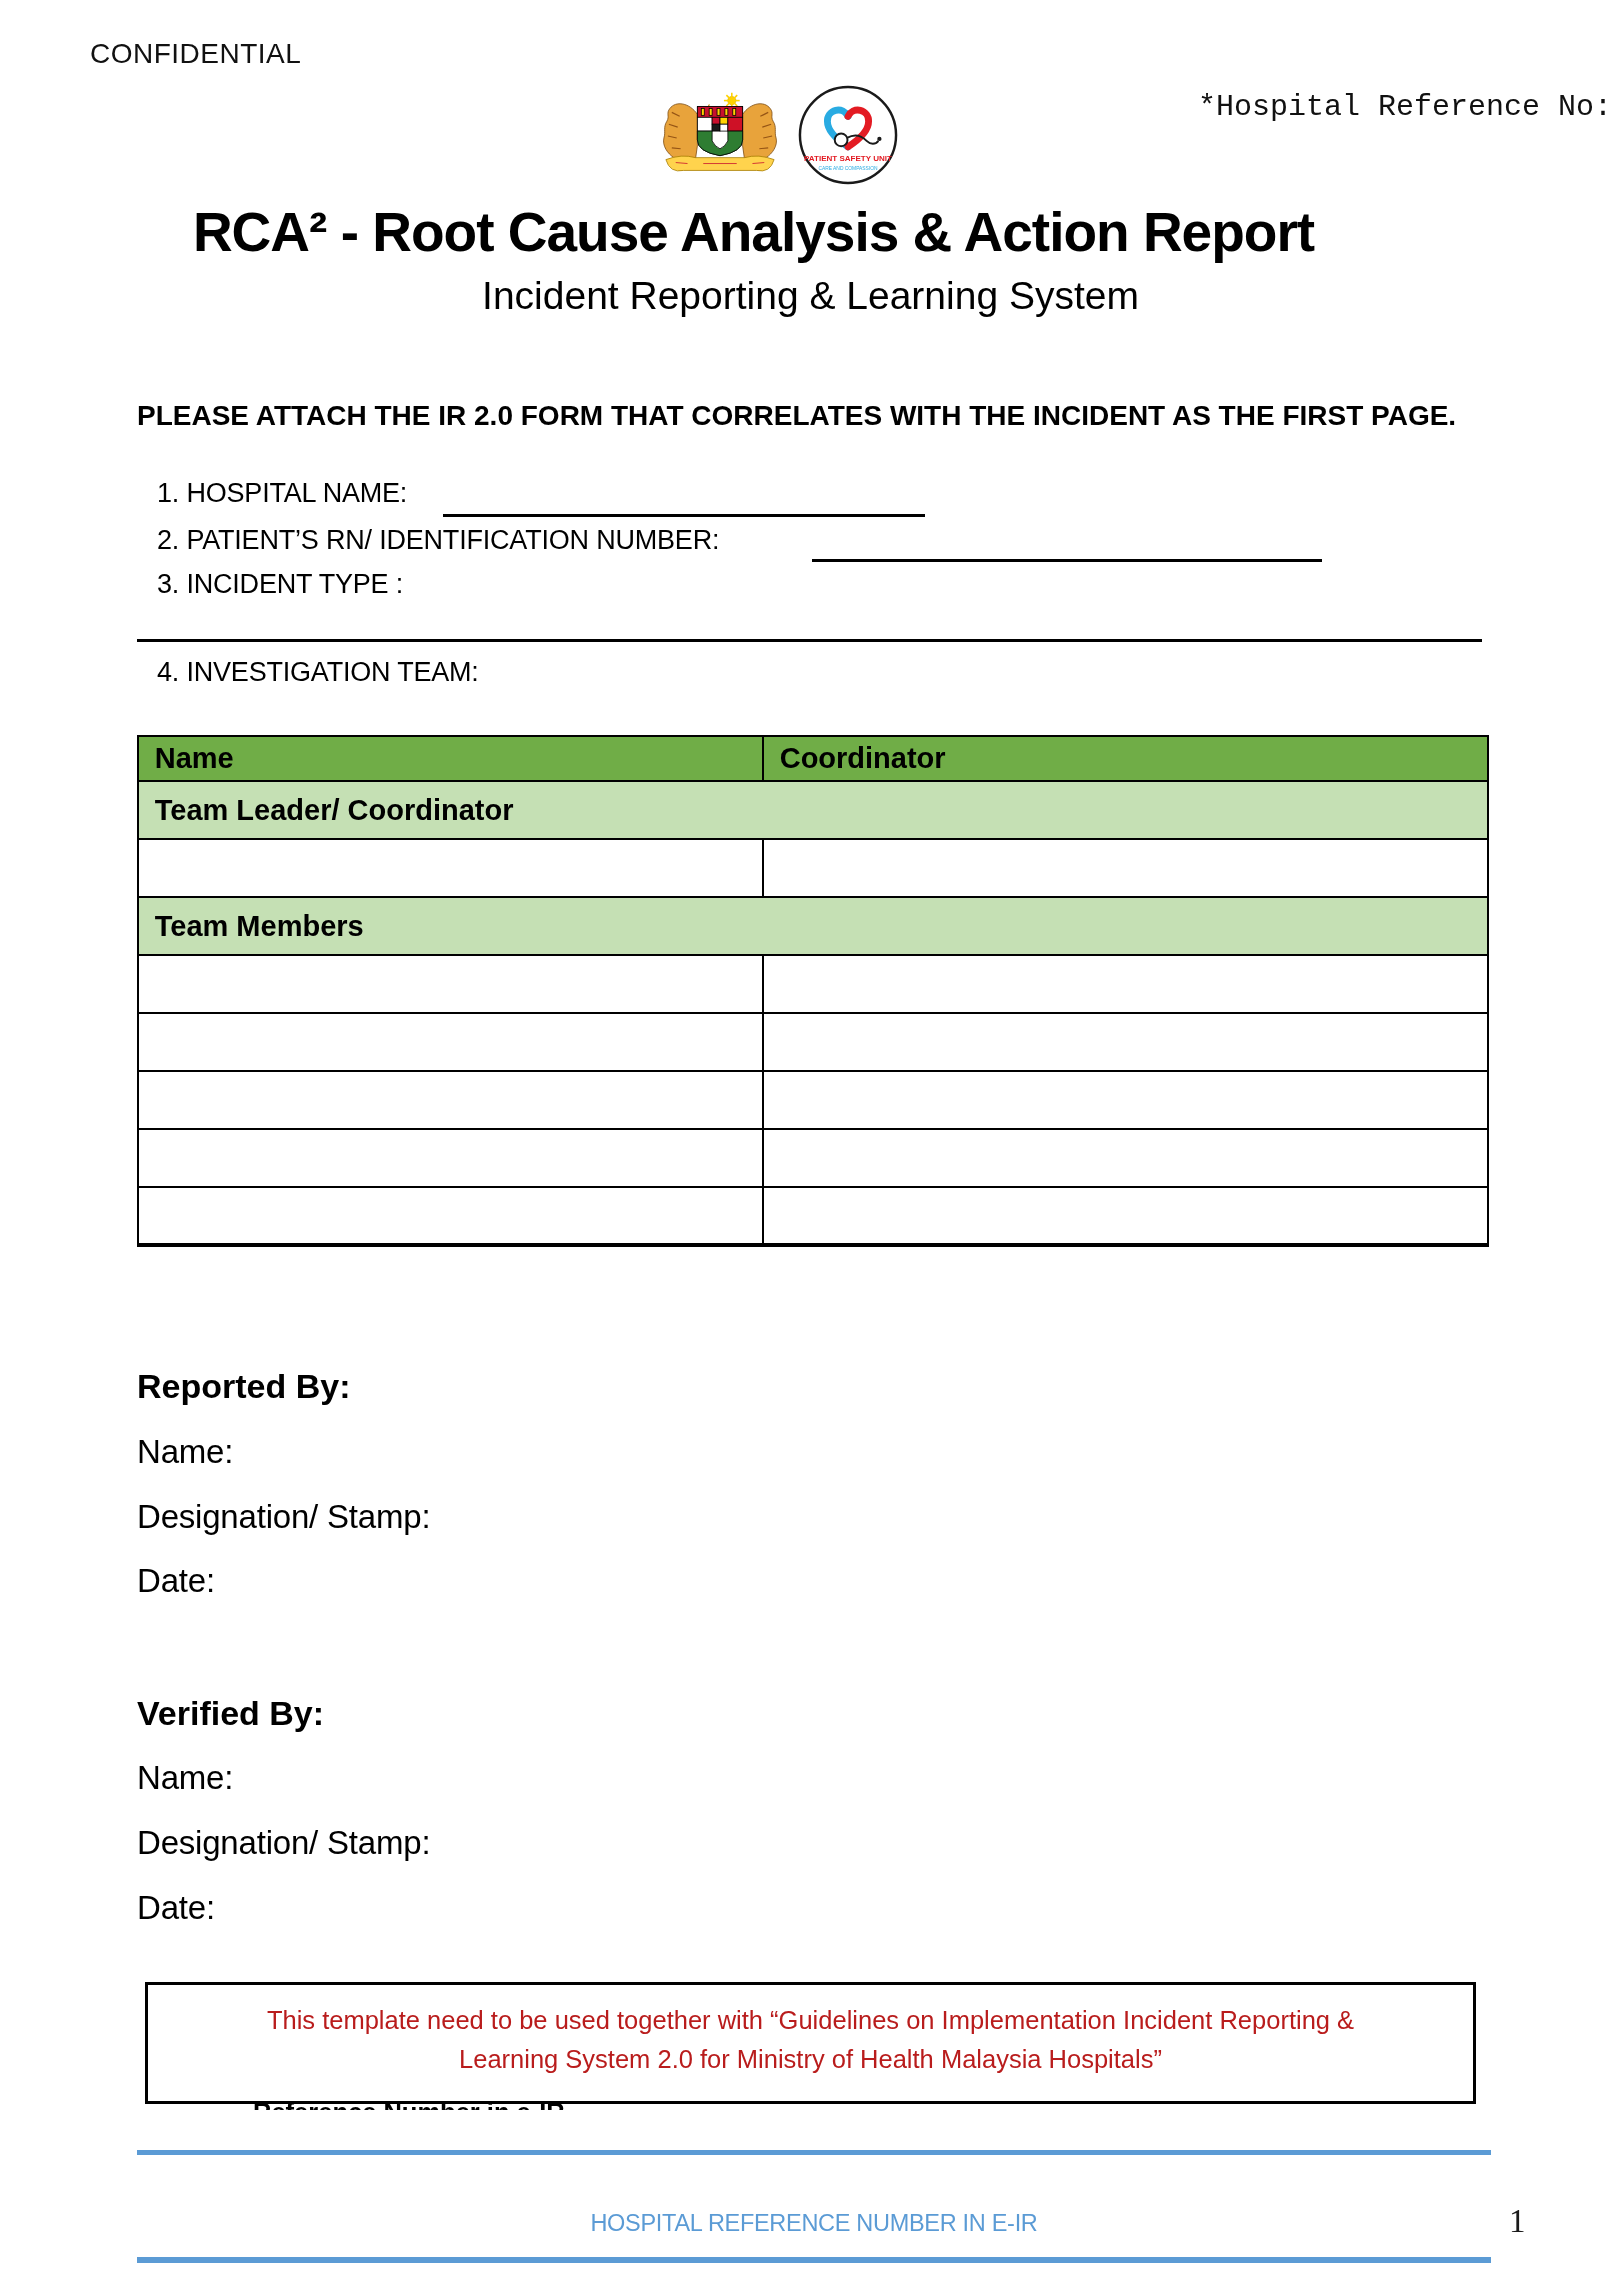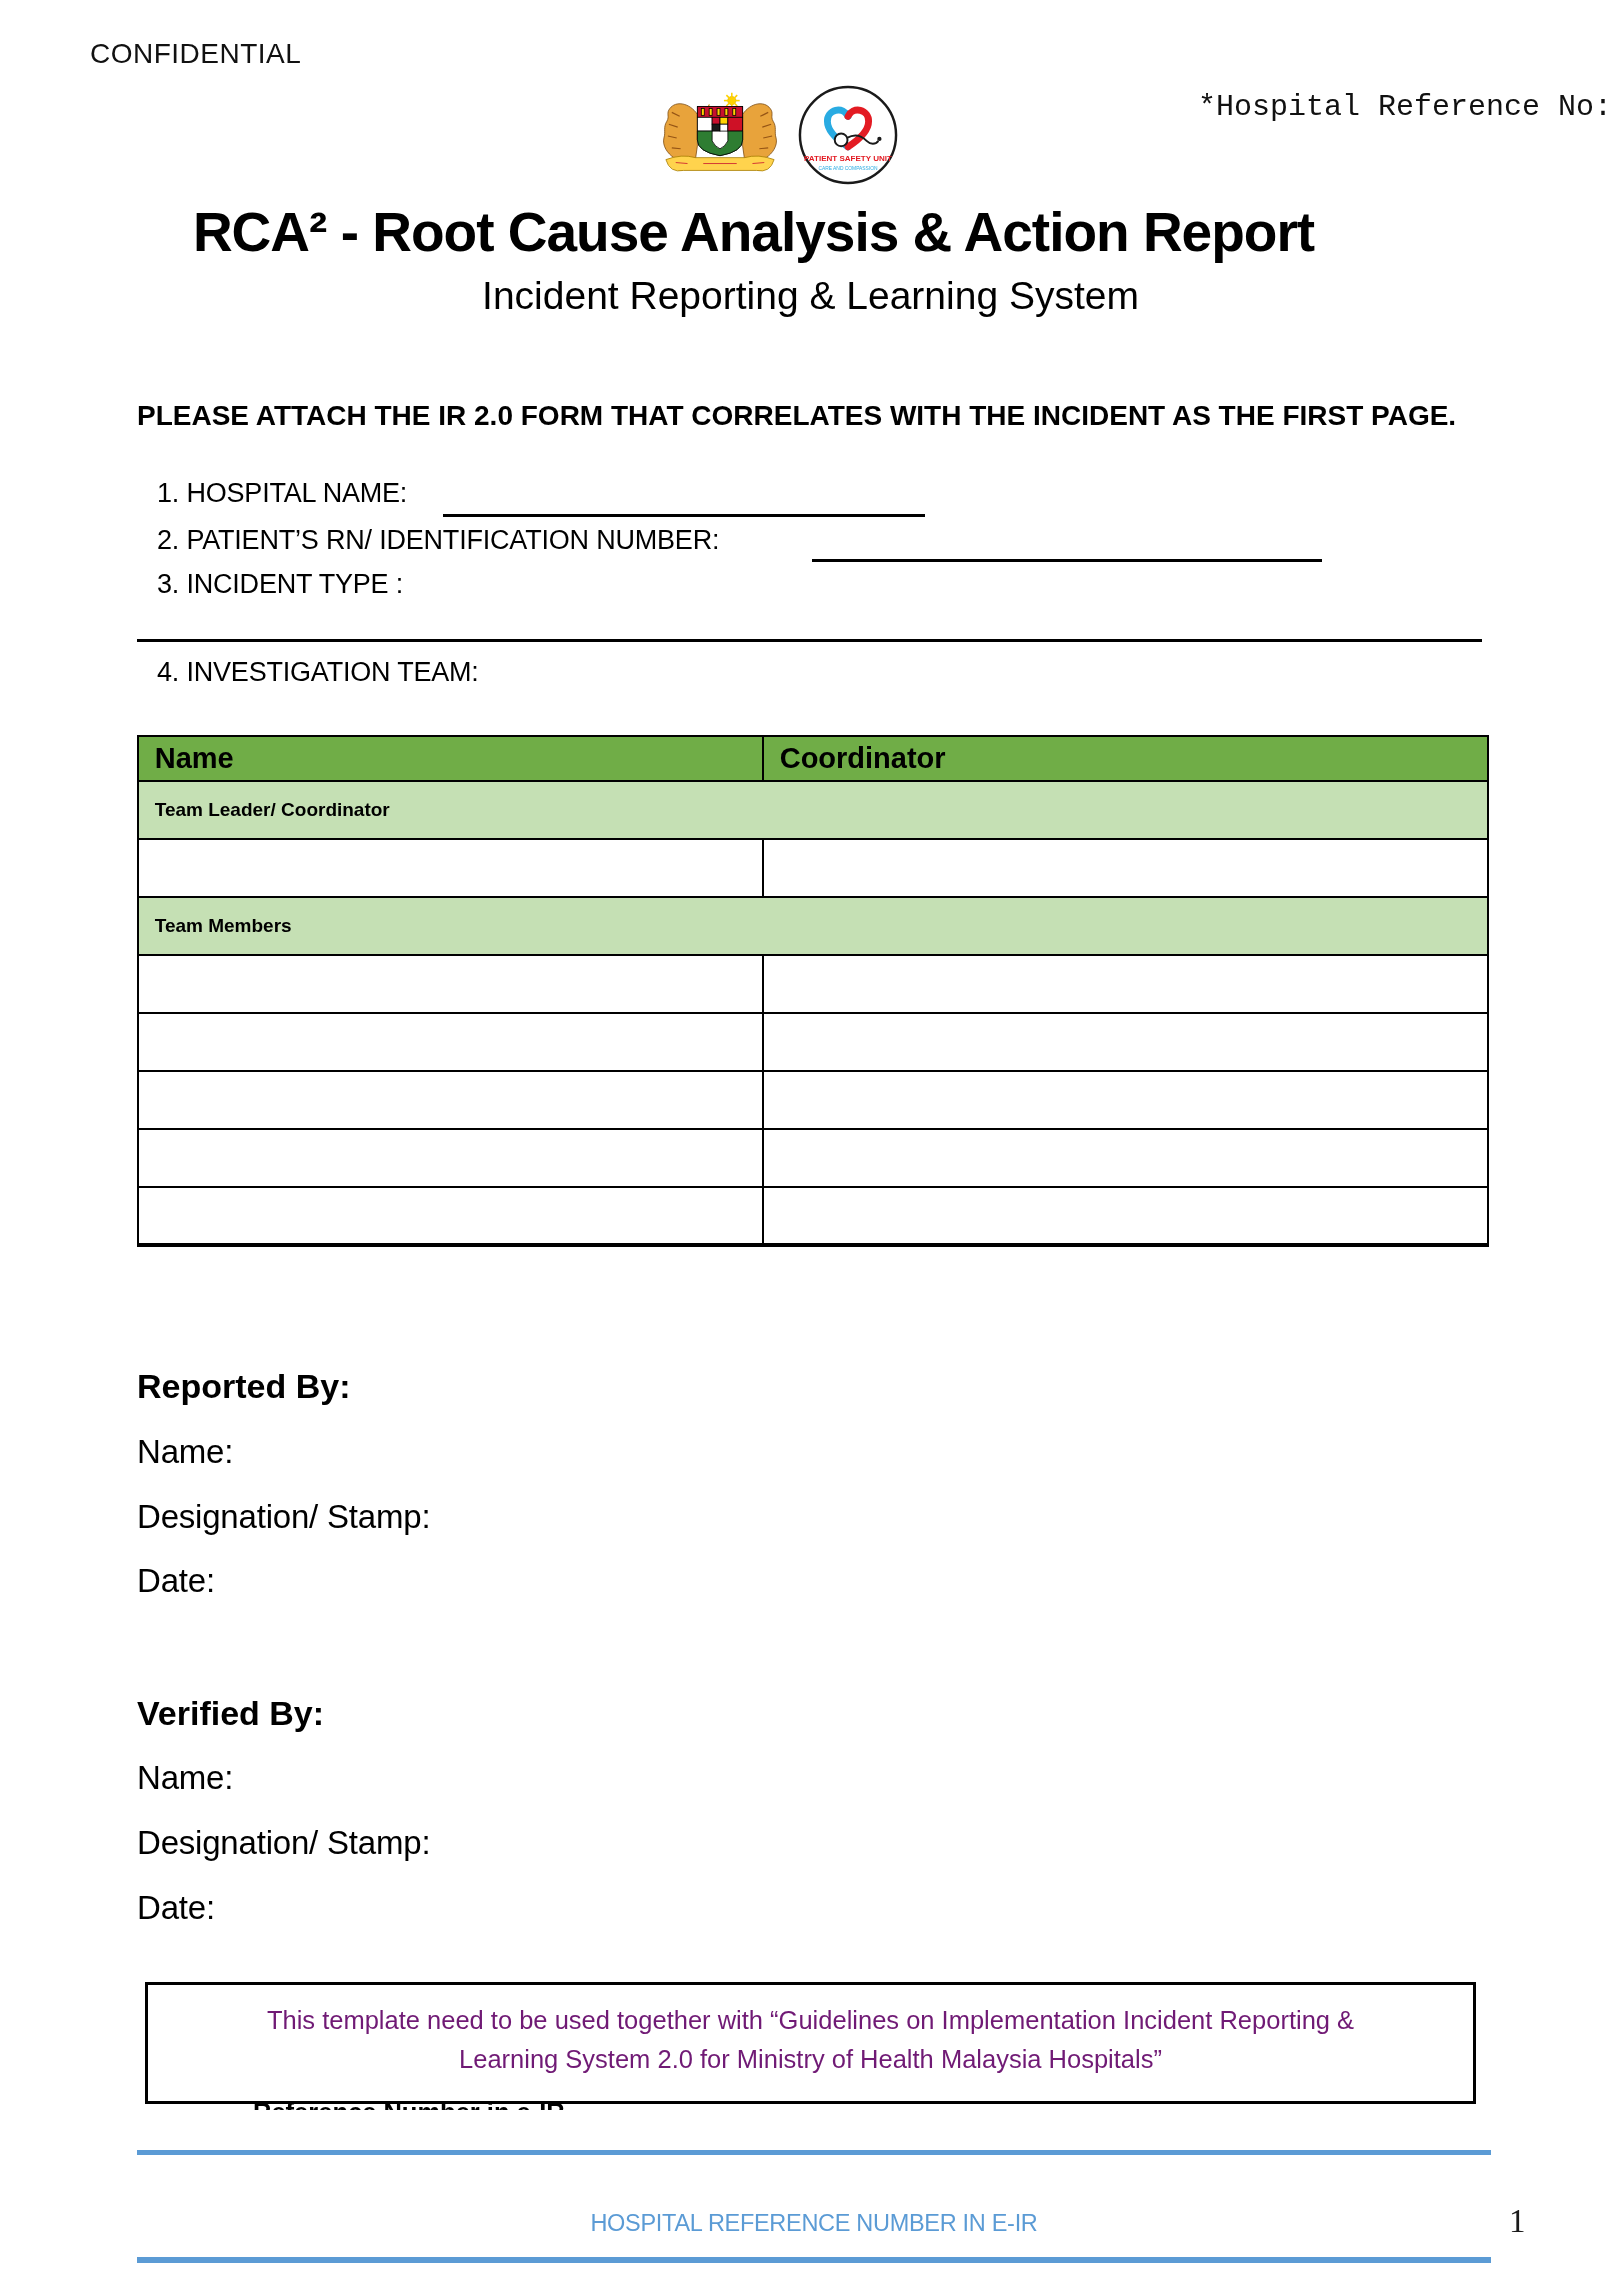--- a/index.html
+++ b/index.html
@@ -22,29 +22,29 @@
   .subtitle { left:0; top:274px; width:1621px; text-align:center; font-size:39px; }
 
   .attach-note { left:137px; top:394px; width:1351px; font-size:28px; font-weight:bold; line-height:44px; text-align:justify; }
 
   .form-item { left:137px; font-size:27px; line-height:37px; letter-spacing:-0.2px;margin-left:20px; }
   .blank-line { background:#000; height:2.9px; }
 
   .team-table { position:absolute; left:137px; top:735px; width:1351px; border-collapse:collapse; table-layout:fixed; border:2.9px solid #000; border-bottom:4.9px solid #000; }
   .team-table th, .team-table td { border:2px solid #000; border-top:2.9px solid #000; border-bottom:2.9px solid #000; padding:0 0 0 15.7px; text-align:left; vertical-align:middle; }
   .team-table th { background:#70AD47; font-size:29px; font-weight:bold; height:45px; }
-  .team-table td.section { background:#C5E0B4; font-size:19px; font-weight:bold; height:58px;margin-top:28px; }
+  .team-table td.section { background:#C5E0B4; font-size:29px; font-weight:bold; height:58px;margin-top:28px; }
   .team-table td.blank { background:#fff; height:58px; }
   .col1 { width:625px; } .col2 { width:725px; }
 
   .sig-heading { left:137px; font-size:34px; font-weight:bold; line-height:41px; }
   .sig-label { left:137px; font-size:33px; line-height:41px; letter-spacing:-0.2px; }
 
   .note-box { left:145px; top:1982px; width:1331px; height:122px; border:3.9px solid #000; padding-top:15.7px; }
-  .note-line { width:100%; text-align:center; font-size:25.5px; line-height:39px; color:#701a75; }
+  .note-line { width:100%; text-align:center; font-size:25.5px; line-height:39px; color:#b91c1c; }
   .clipped-strip { left:253px; top:2101px; width:608px; height:8.8px; overflow:hidden; }
   .clipped-strip .inner { font-size:25.5px; font-weight:bold; line-height:25.5px; margin-top:-1px; white-space:nowrap; }
 
   .blue-rule { left:137px; width:1354px; background:#5B9BD5; }
   .footer-note { left:137px; width:1354px; text-align:center; font-size:23.5px; letter-spacing:-0.3px; color:#5B9BD5; white-space:nowrap; }
   .page-num { left:1509px; top:2203px; font-family:"Liberation Serif", serif; font-size:33px; color:#1a1a1a; }
 
   svg text { font-family:"Liberation Sans", sans-serif; }
 </style>
 </head>

